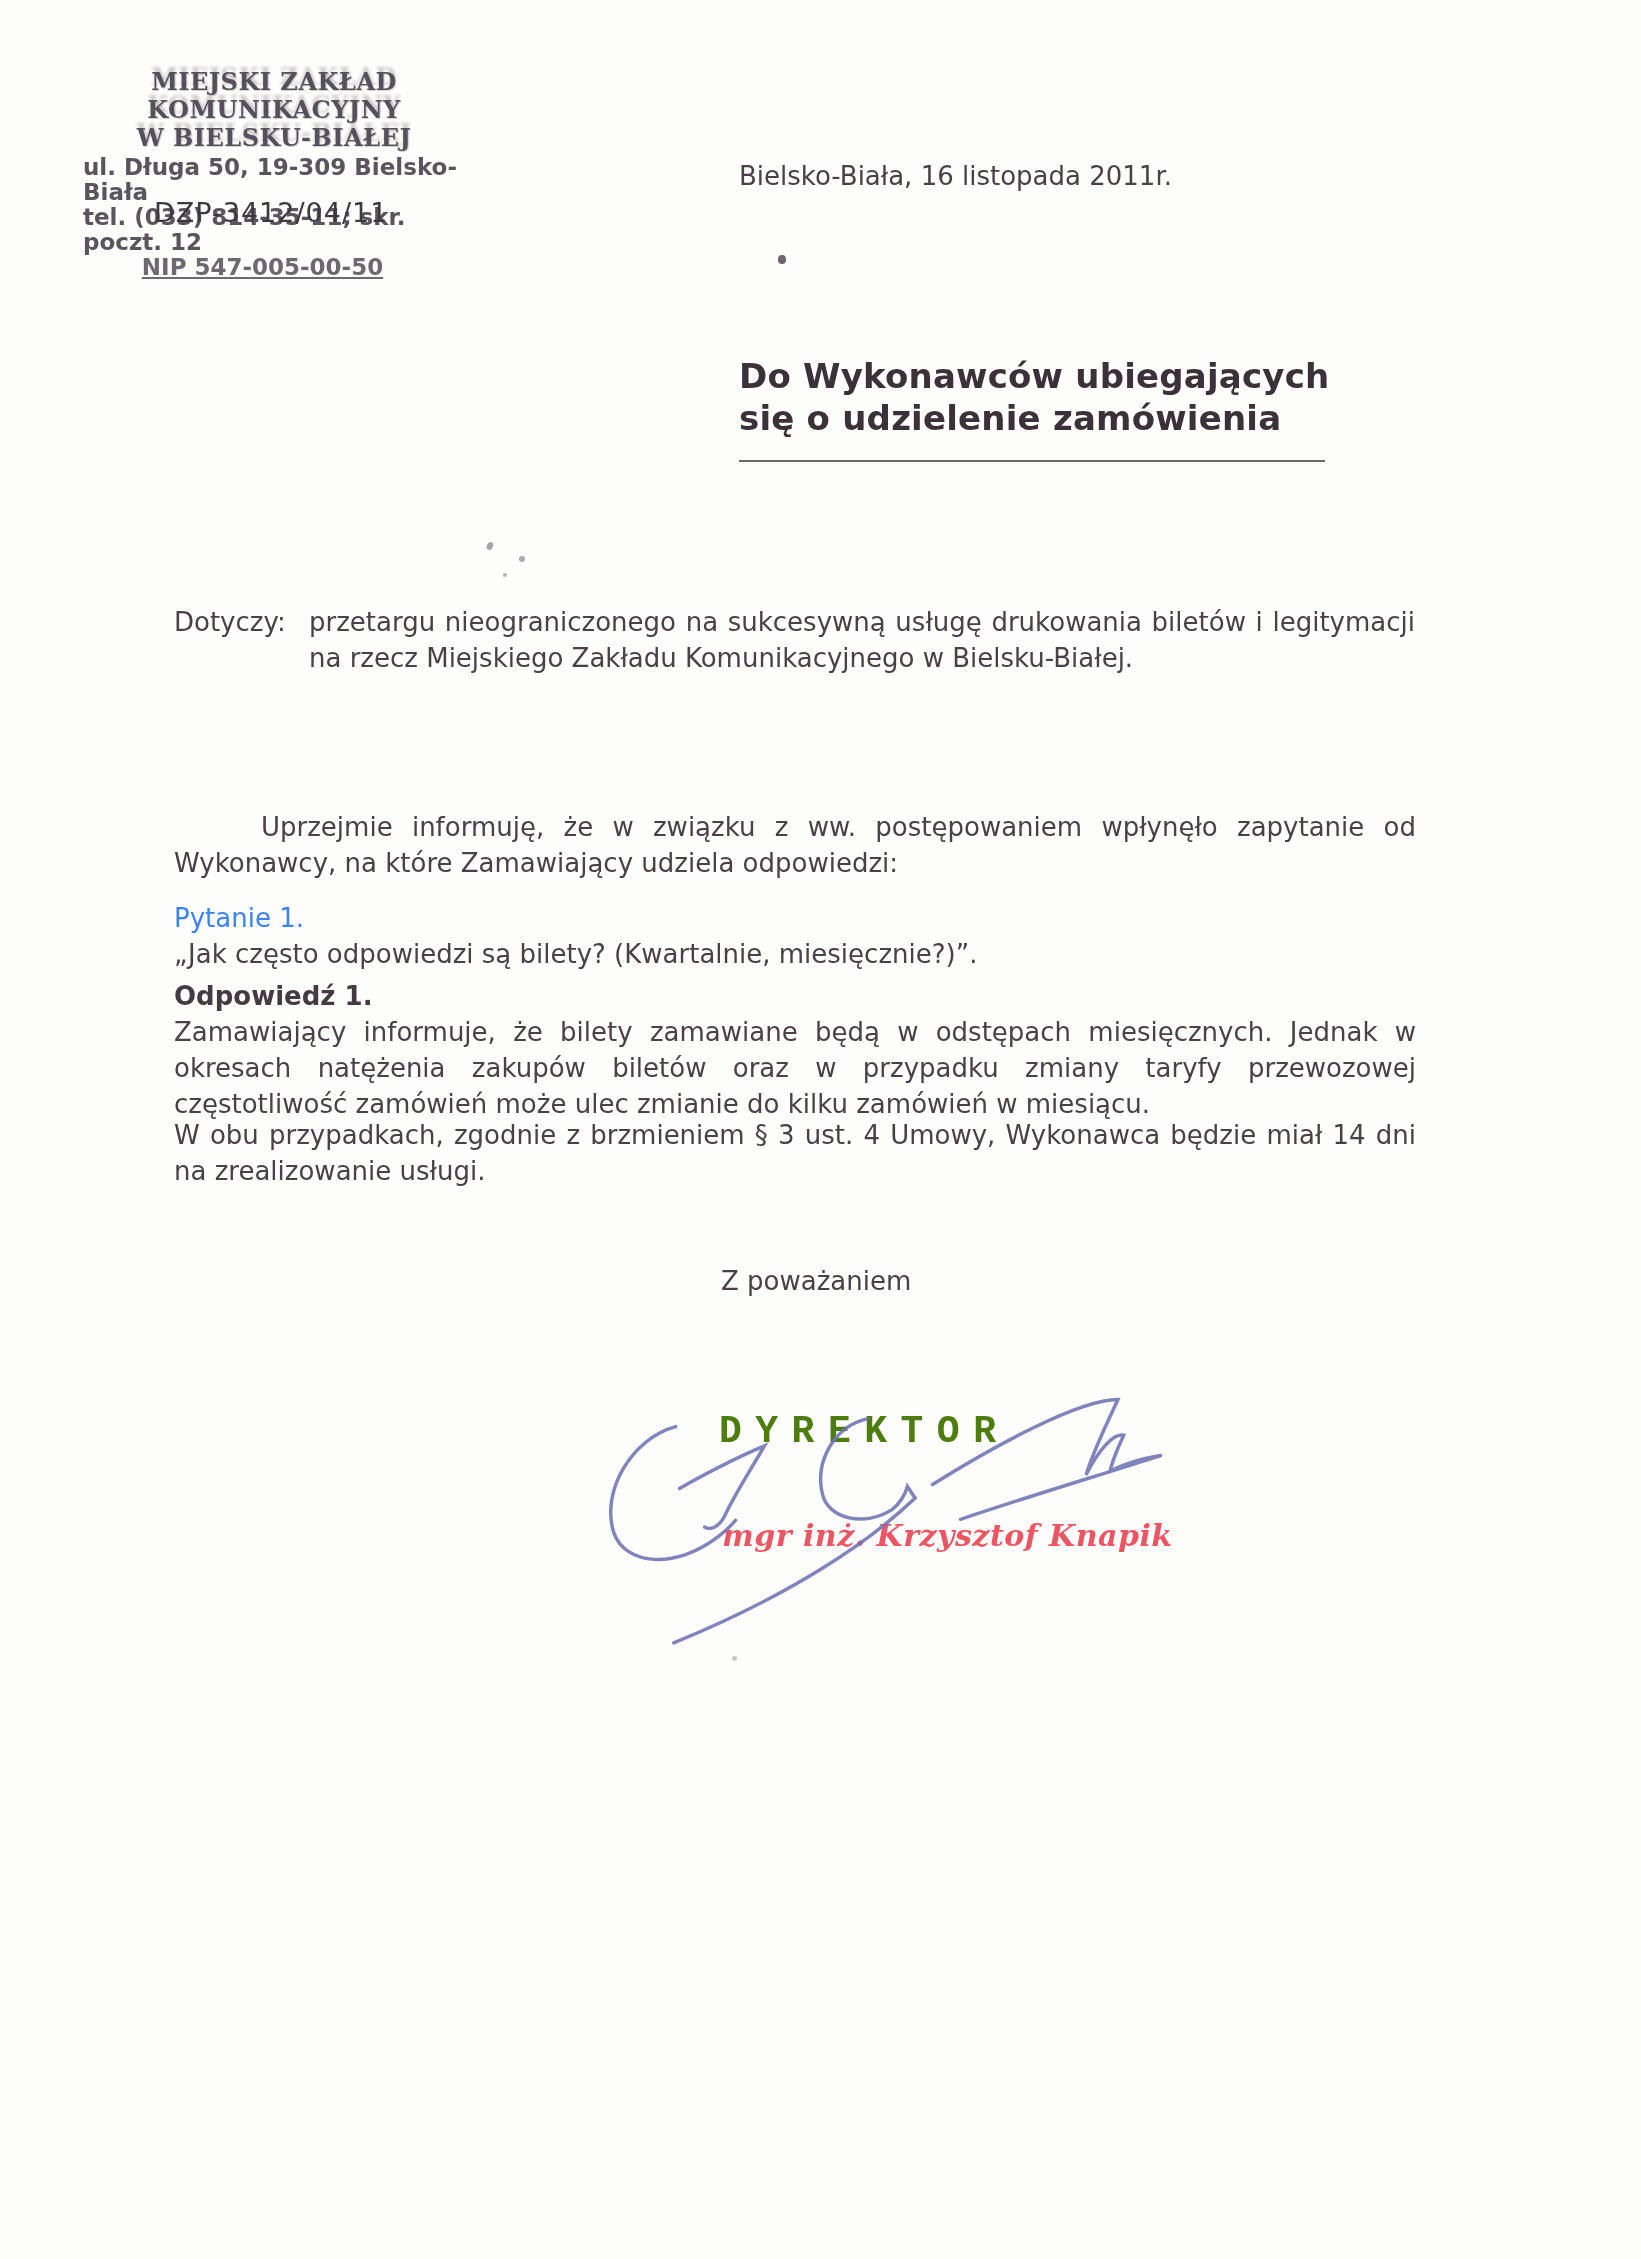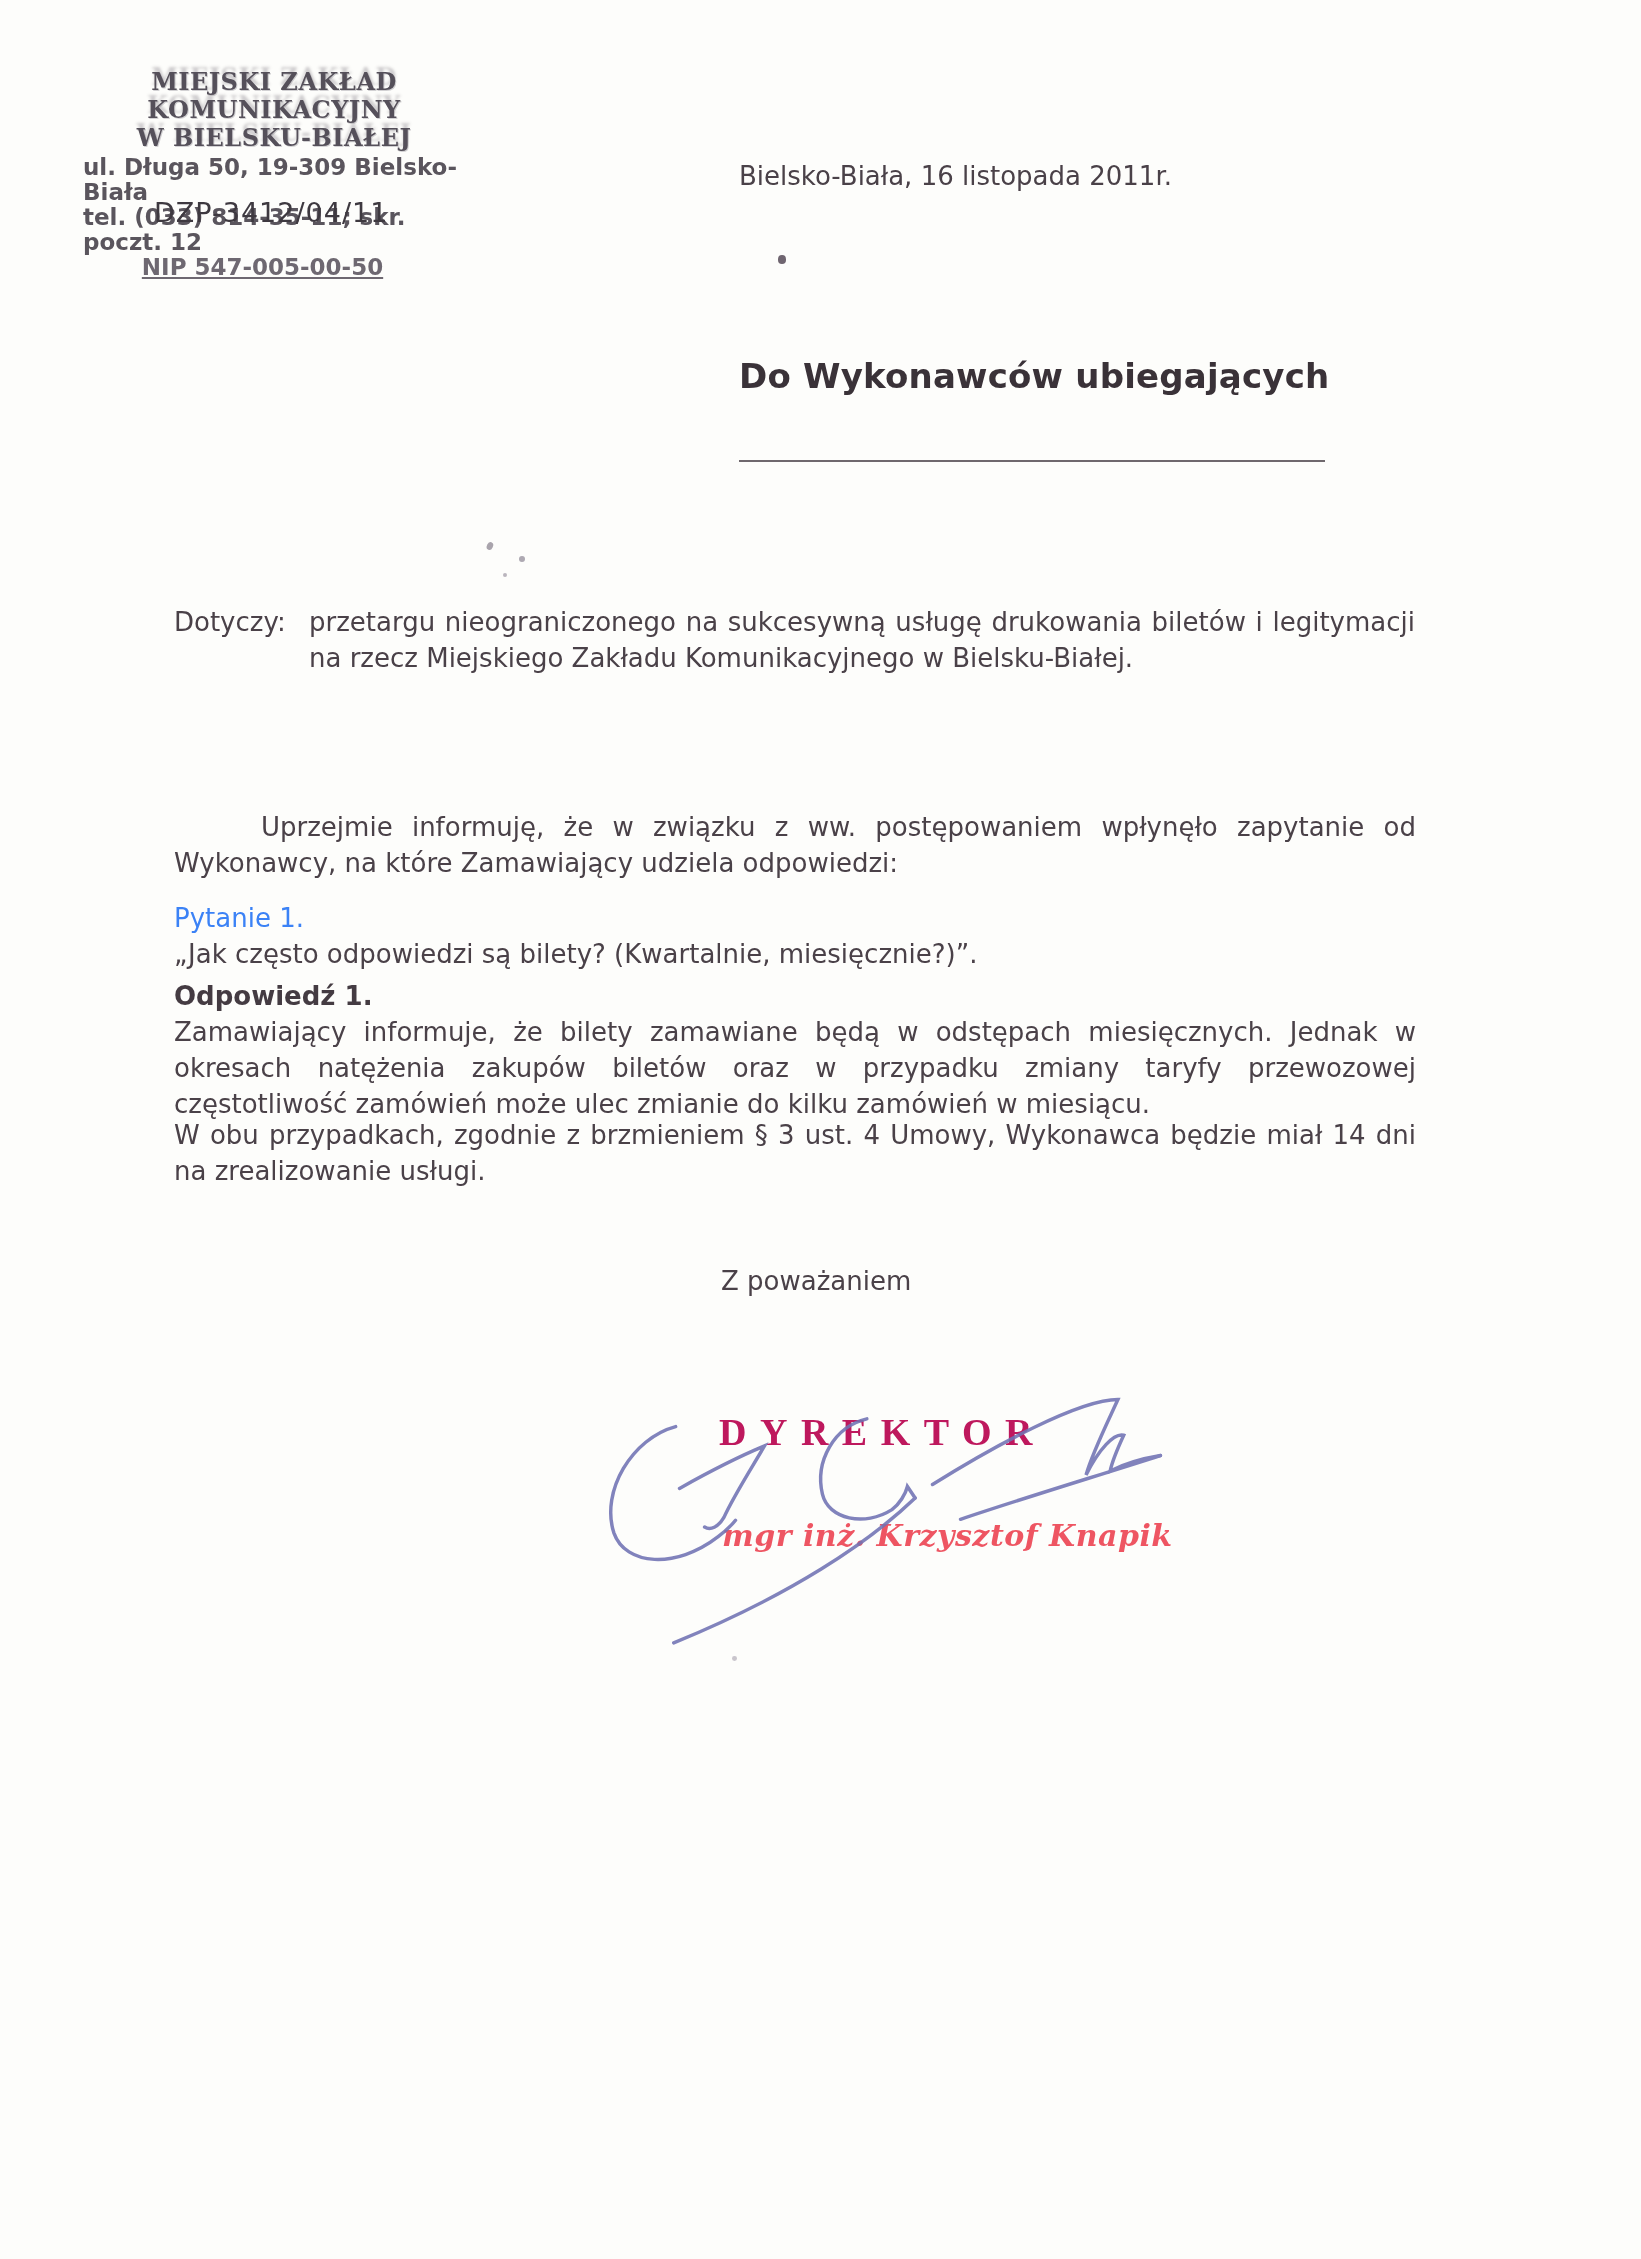--- a/index.html
+++ b/index.html
@@ -74,23 +74,23 @@
     text-align:justify;
   }
   .a-text2{
     position:absolute;left:174px;top:1117px;width:1242px;
     text-align:justify;
   }
   .closing{position:absolute;left:721px;top:1263px;}
   
   .sig-title{
     position:absolute;left:719px;top:1410px;
-    font-family:Liberation Serif, serif;
+    font-family:Liberation Mono, monospace;
     font-size:38px;font-weight:600;letter-spacing:13.5px;
-    color:#be185d;
+    color:#4d7c0f;
   }
   .sig-name{
     position:absolute;left:722px;top:1518px;
     font-family:"DejaVu Serif","Liberation Serif",serif;
     font-style:italic;font-weight:bold;
     font-size:30px;color:#ee5562;letter-spacing:0.5px;
   }
   .sig-svg{position:absolute;left:579px;top:1359px;}
   
   .speck{position:absolute;border-radius:50%;}
@@ -112,20 +112,21 @@
     <div class="lh-sans">tel. (033) 814-35-11;  skr. poczt. 12</div>
     <div class="lh-nip">NIP 547-005-00-50</div>
   </div>
 
   <div class="refnum">DZP-3412/04/11</div>
 
   <div class="dateline">Bielsko-Biała, 16 listopada 2011r.</div>
 
   <div class="addressee">
     <div>Do Wykonawców ubiegających</div>
+    <div>się o udzielenie zamówienia</div>
   </div>
   <div class="addressee-rule"></div>
 
   <div class="body-text regarding-label">Dotyczy:</div>
   <div class="body-text regarding-text">przetargu nieograniczonego na sukcesywną usługę drukowania biletów i legitymacji na rzecz Miejskiego Zakładu Komunikacyjnego w Bielsku-Białej.</div>
 
   <div class="body-text intro">Uprzejmie informuję, że w związku z ww. postępowaniem wpłynęło zapytanie od Wykonawcy, na które Zamawiający udziela odpowiedzi:</div>
 
   <div class="body-text q-heading">Pytanie 1.</div>
   <div class="body-text q-text">„Jak często odpowiedzi są bilety? (Kwartalnie, miesięcznie?)”.</div>

